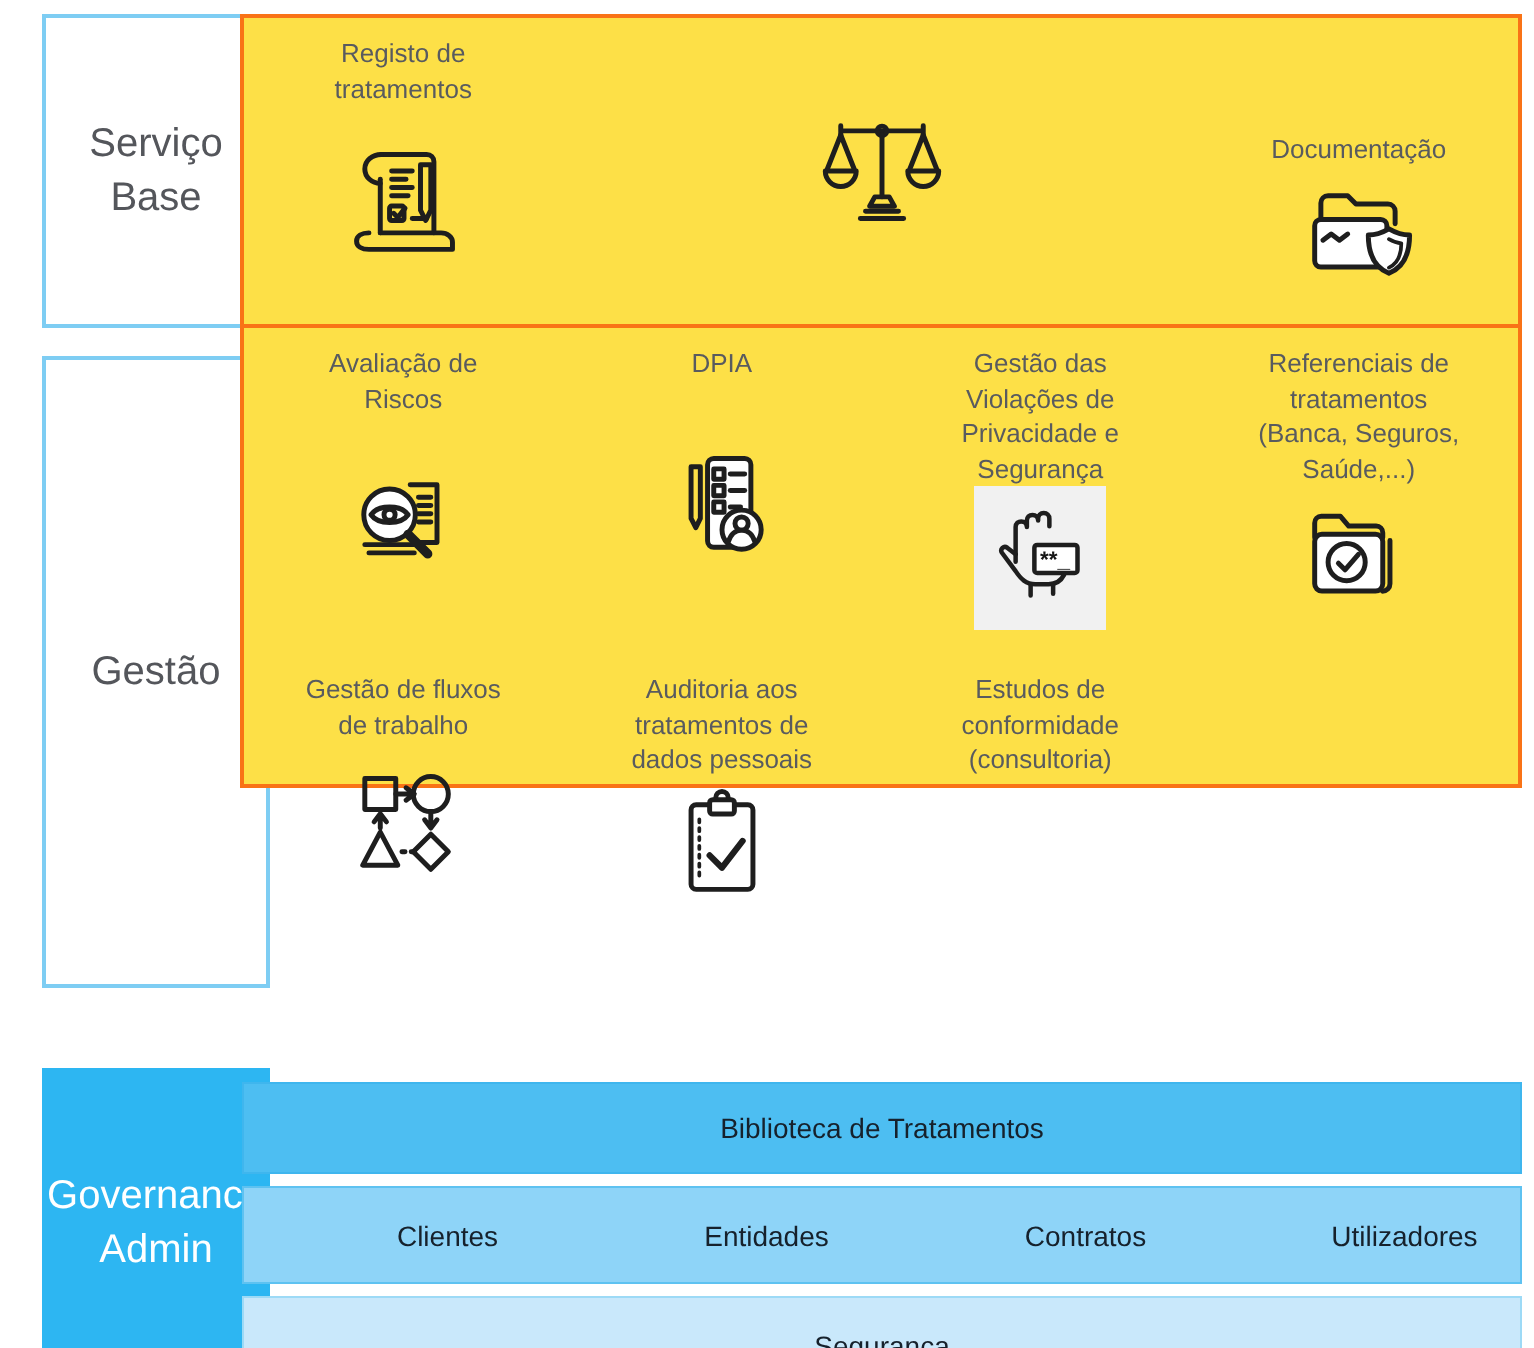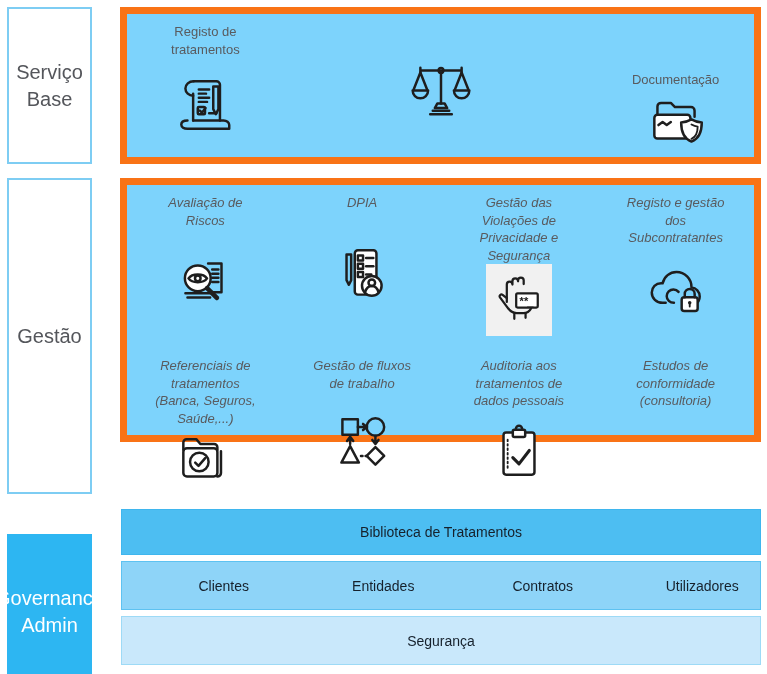--- a/index.html
+++ b/index.html
@@ -1,54 +1,54 @@
 <!DOCTYPE html>
 <html><head>
 <meta charset="utf-8">
 <style>
   * { box-sizing: border-box; margin: 0; padding: 0; }
   html,body { width: 767px; height: 674px; background: #fff; }
   body { font-family: "Liberation Sans", sans-serif; }
   .canvas { position: relative; width: 767px; height: 674px; background: #fff; overflow: hidden; }
 
   .sidebox {
-    position: absolute; left: 7px; width: 85px;
+    position: absolute; left: 21px; width: 114px;
     border: 2px solid #7ecdf3; background: #fff;
     display: flex; align-items: center; justify-content: center;
     text-align: center; color: #54565b; font-size: 20px; line-height: 1.35;
     white-space: pre-line;
   }
   #sb-labelbox  { top: 7px;   height: 157px; }
   #mod-labelbox { top: 178px; height: 316px; }
   #gov-labelbox { top: 509px; height: 156px; background: #2db6f2; border: none; color: #fff; margin-top: 25px; }
 
   .content {
     position: absolute; left: 120px; width: 641px;
-    border: 7px solid #f97316; background: #7dd3fc;
+    border: 2px solid #f97316; background: #fde047;
     display: grid; grid-template-columns: repeat(4, 1fr);
   }
   #sb-content  { top: 7px;   height: 157px; }
-  #mod-content { top: 178px; height: 264px; grid-template-rows: 1fr 1fr; font-style: italic; }
+  #mod-content { top: 162px; height: 232px; grid-template-rows: 1fr 1fr; }
 
   .cell { display: flex; flex-direction: column; align-items: center; padding-top: 9px; min-width: 0; }
   .span2 { grid-column: 2 / span 2; }
   .col4  { grid-column: 4; margin-top: 48px; }
   .label { font-size: 13px; color: #595b5f; text-align: center; line-height: 1.35; white-space: pre-line; }
   .iconwrap { flex: 1; display: flex; align-items: center; justify-content: center; padding-bottom: 12px; }
   .graytile { background: #f1f1f1; padding: 6px 3px; }
 
   svg.ic { width: 66px; height: 66px; stroke: #1e1e1e; fill: none;
            stroke-width: 2.4; stroke-linecap: round; stroke-linejoin: round; display:block; }
   svg.ic text { stroke: none; fill: #161616; font-family: "Liberation Sans", sans-serif; }
 
   .bars { position: absolute; left: 121px; top: 509px; width: 640px; height: 156px; }
   .bar {
     position: absolute; left: 0; width: 100%;
     display: flex; align-items: center; justify-content: center;
-    font-size: 14px; color: #16212c;
+    font-size: 14px; color: #16212c; margin-top: 32px;
   }
   #bar-biblioteca { top: 0;     height: 46px; background: #4dbef2; border: 1px solid #3fb6ee; }
   #bar-row        { top: 52px;  height: 49px; background: #8ed4f8; border: 1px solid #5ec2f1;
                     display: grid; grid-template-columns: repeat(4, 1fr); }
   #bar-seguranca  { top: 107px; height: 49px; background: #c9e8fb; border: 1px solid #9ddaf6; }
   .bar-item { display: flex; align-items: center; justify-content: center; padding-left: 44px; }
 </style>
 </head>
 <body>
 
@@ -157,35 +157,20 @@
             <path d="M19 34V15.5c0-1.8 1.3-3 3-3s3 1.2 3 3V12c0-1.8 1.3-3 3-3s3 1.2 3 3v-1c0-1.8 1.3-3 3-3s3 1.2 3 3v4"></path>
             <path d="M19 30l-4.5-3.5c-1.8-1.3-4 .8-2.8 2.7L19 39c2.8 4.2 5.5 7 10.5 7h7c3.8 0 6.8-2 8.3-5"></path>
             <path d="M27 46v6M39 46v5"></path>
             <rect x="29" y="25" width="23" height="15" rx="1.5" fill="#fff"></rect>
             <text x="32" y="37" font-size="12" font-weight="bold">**_</text>
           </svg>
         </div>
       </div>
     </div>
 
-    <div class="cell">
-      <div class="label">Registo e gestão
-dos
-Subcontratantes</div>
-      <div class="iconwrap">
-        <svg class="ic" viewBox="0 0 64 64">
-          <path d="M22 43.5h-3C13 43.5 8.5 39 8.5 33.5c0-5 4-9 9-9 .5 0 1 0 1.5.1C20.5 18 26 13.5 32.5 13.5c8 0 14.5 6.5 14.5 14.5v.5c4.5.5 8 4.3 8 8.8 0 3.2-1.8 6-4.5 7.5"></path>
-          <path d="M30 43.5c-4 0-7-3-7-6.5 0-3.6 3-6.5 6.5-6.5 2 0 3.8.9 5 2.3"></path>
-          <rect x="37.5" y="38" width="15.5" height="13.5" rx="2.5" fill="#fff"></rect>
-          <path d="M40.5 38v-3.2a4.8 4.8 0 0 1 9.6 0V38"></path>
-          <circle cx="45.3" cy="43.5" r="1.7" fill="#1e1e1e" stroke="none"></circle>
-          <path d="M45.3 44.5v2.5" stroke-width="1.8"></path>
-        </svg>
-      </div>
-    </div>
 
     <div class="cell">
       <div class="label">Referenciais de
 tratamentos
 (Banca, Seguros,
 Saúde,...)</div>
       <div class="iconwrap">
         <svg class="ic" viewBox="0 0 64 64">
           <path d="M11 22v-7c0-1.8 1.4-3.2 3.2-3.2h9.3l4 4.7h13.3c1.8 0 3.2 1.4 3.2 3.2V22"></path>
           <rect x="11" y="20.5" width="33" height="27.5" rx="3.5" fill="#fff"></rect>

